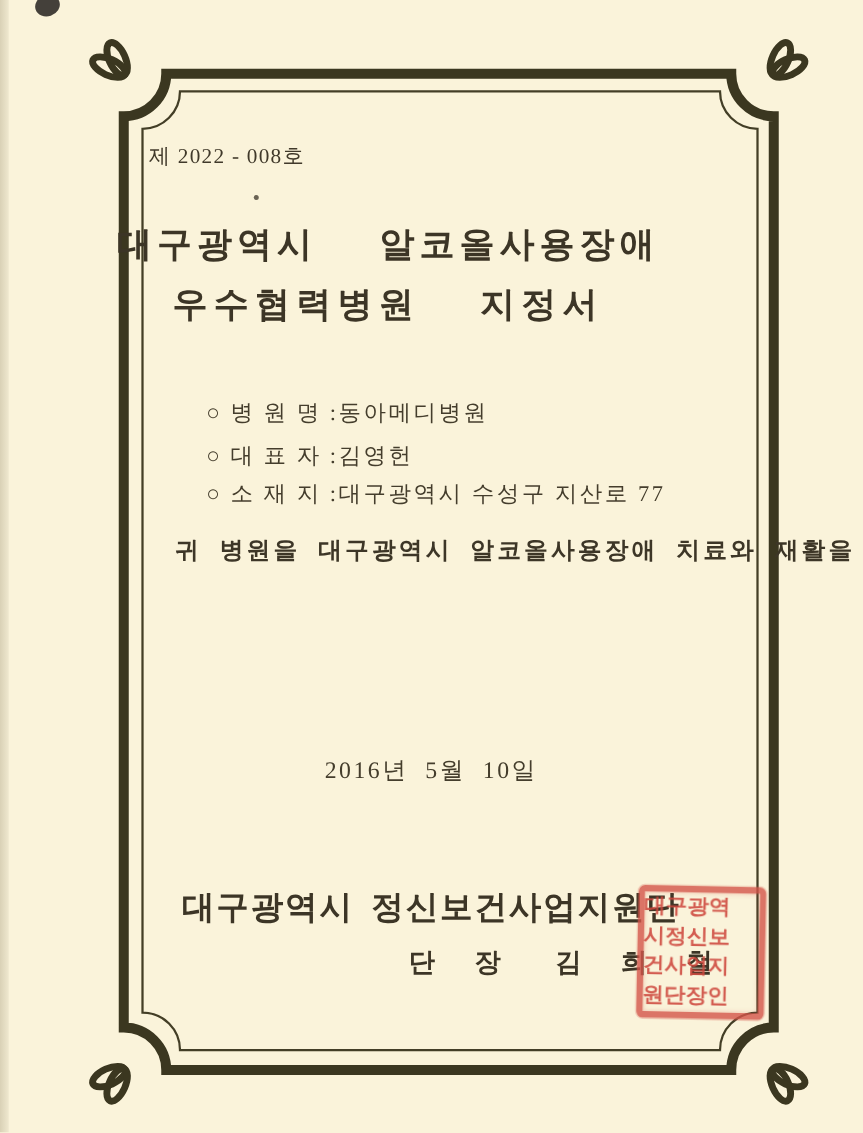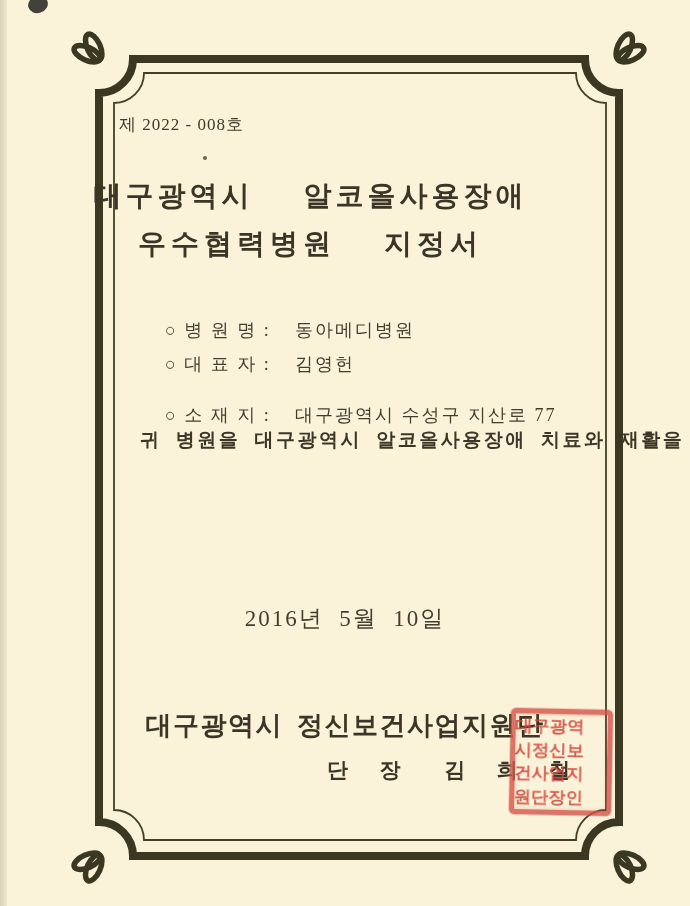--- a/index.html
+++ b/index.html
@@ -36,40 +36,40 @@
     font-size:28px;font-weight:700;
     letter-spacing:5px;word-spacing:12px;
     color:#3c3526;
   }
   .field-row{
     position:absolute;left:139px;
     font-size:18px;letter-spacing:2px;
     white-space:pre;
     color:#443d2c;
   }
-  .field-row .value{margin-left:24px;}
+  .field-row .value{margin-left:0;}
   .field-1{top:297px;}
   .field-2{top:331px;}
-  .field-3{top:382px;text-align:right;}
+  .field-3{top:362px;text-align:right;}
   .body-line1{
     left:140px;top:427px;
     font-size:19px;font-weight:600;
     letter-spacing:2.5px;word-spacing:7px;
     color:#3d3627;
   }
   .body-line2{
     left:126px;top:462px;
     font-size:19px;font-weight:600;
     letter-spacing:2.5px;word-spacing:7px;
     color:#3d3627;
   }
   .issue-date{
     left:0;top:603px;width:690px;
     text-align:center;
-    font-size:23px;letter-spacing:2px;
+    font-size:19px;letter-spacing:2px;
     color:#443d2c;
   }
   .issuer{
     left:0;top:708px;width:690px;
     text-align:center;
     font-size:26px;font-weight:700;
     letter-spacing:1.5px;word-spacing:6px;
     color:#3c3526;
   }
   .signer{

